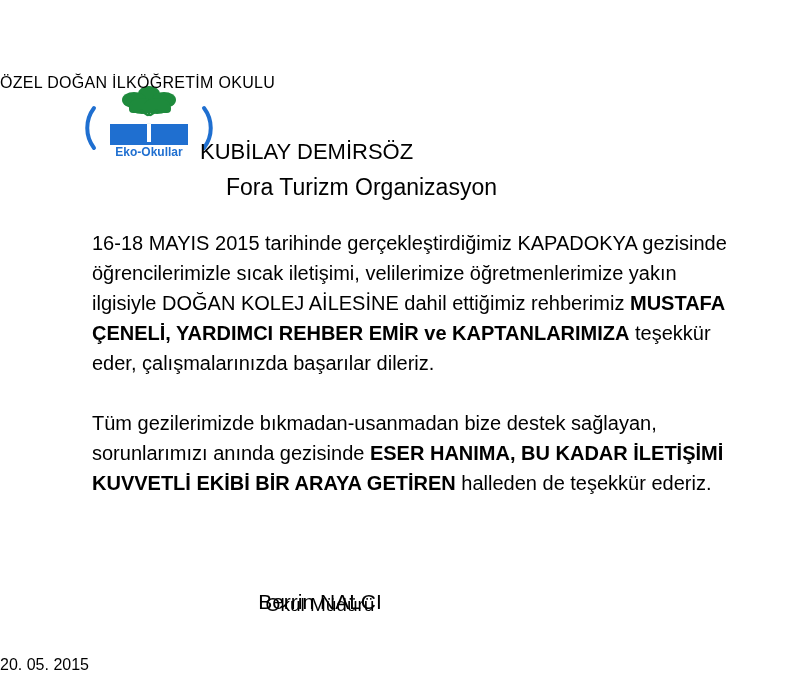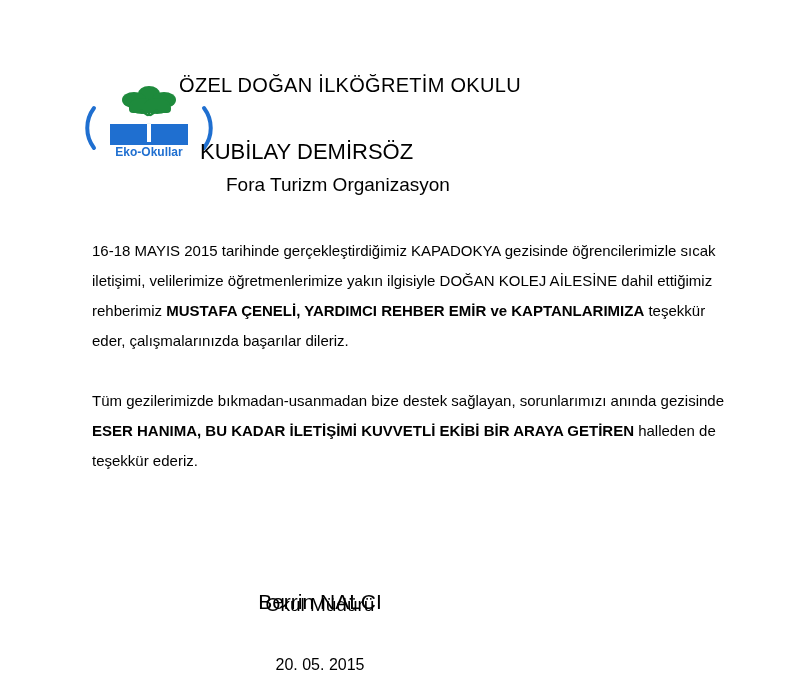--- a/index.html
+++ b/index.html
@@ -33,47 +33,47 @@
   .logo svg {
     display: block;
   }
 
   
   .school-name {
     position: absolute;
     left: 0;
     top: 74px;
     width: 700px;
-    text-align: center;
-    font-size: 20px;
+    text-align: left;
+    font-size: 16px;
     letter-spacing: 0.3px;
     color: #000;
   }
   .recipient {
     position: absolute;
     left: 200px;
     top: 139px;
     font-size: 22px;
     color: #000000;
   }
   .company {
     position: absolute;
     left: 226px;
     top: 174px;
-    font-size: 19px;
+    font-size: 23px;
     color: #000;
   }
 
   
   .body-block {
     position: absolute;
     left: 92px;
-    top: 236px;
+    top: 228px;
     width: 640px;
-    font-size: 15px;
+    font-size: 20px;
     line-height: 30px;
     color: #000;
   }
   .body-block p {
     margin: 0 0 0 0;
   }
   .para-gap {
     height: 30px;
   }
   .b {
@@ -101,21 +101,20 @@
     text-align: center;
     font-size: 19px;
   }
   .sign-date {
     position: absolute;
     left: 0;
     top: 656px;
     width: 790px;
     padding-right: 150px;
     box-sizing: border-box;
-    text-align: center;
     font-size: 16px;
   }
 </style>
 </head>
 <body>
 
 <div class="page">
 
   <div class="logo">
     <svg width="130" height="78" viewBox="0 0 130 78" xmlns="http://www.w3.org/2000/svg">

